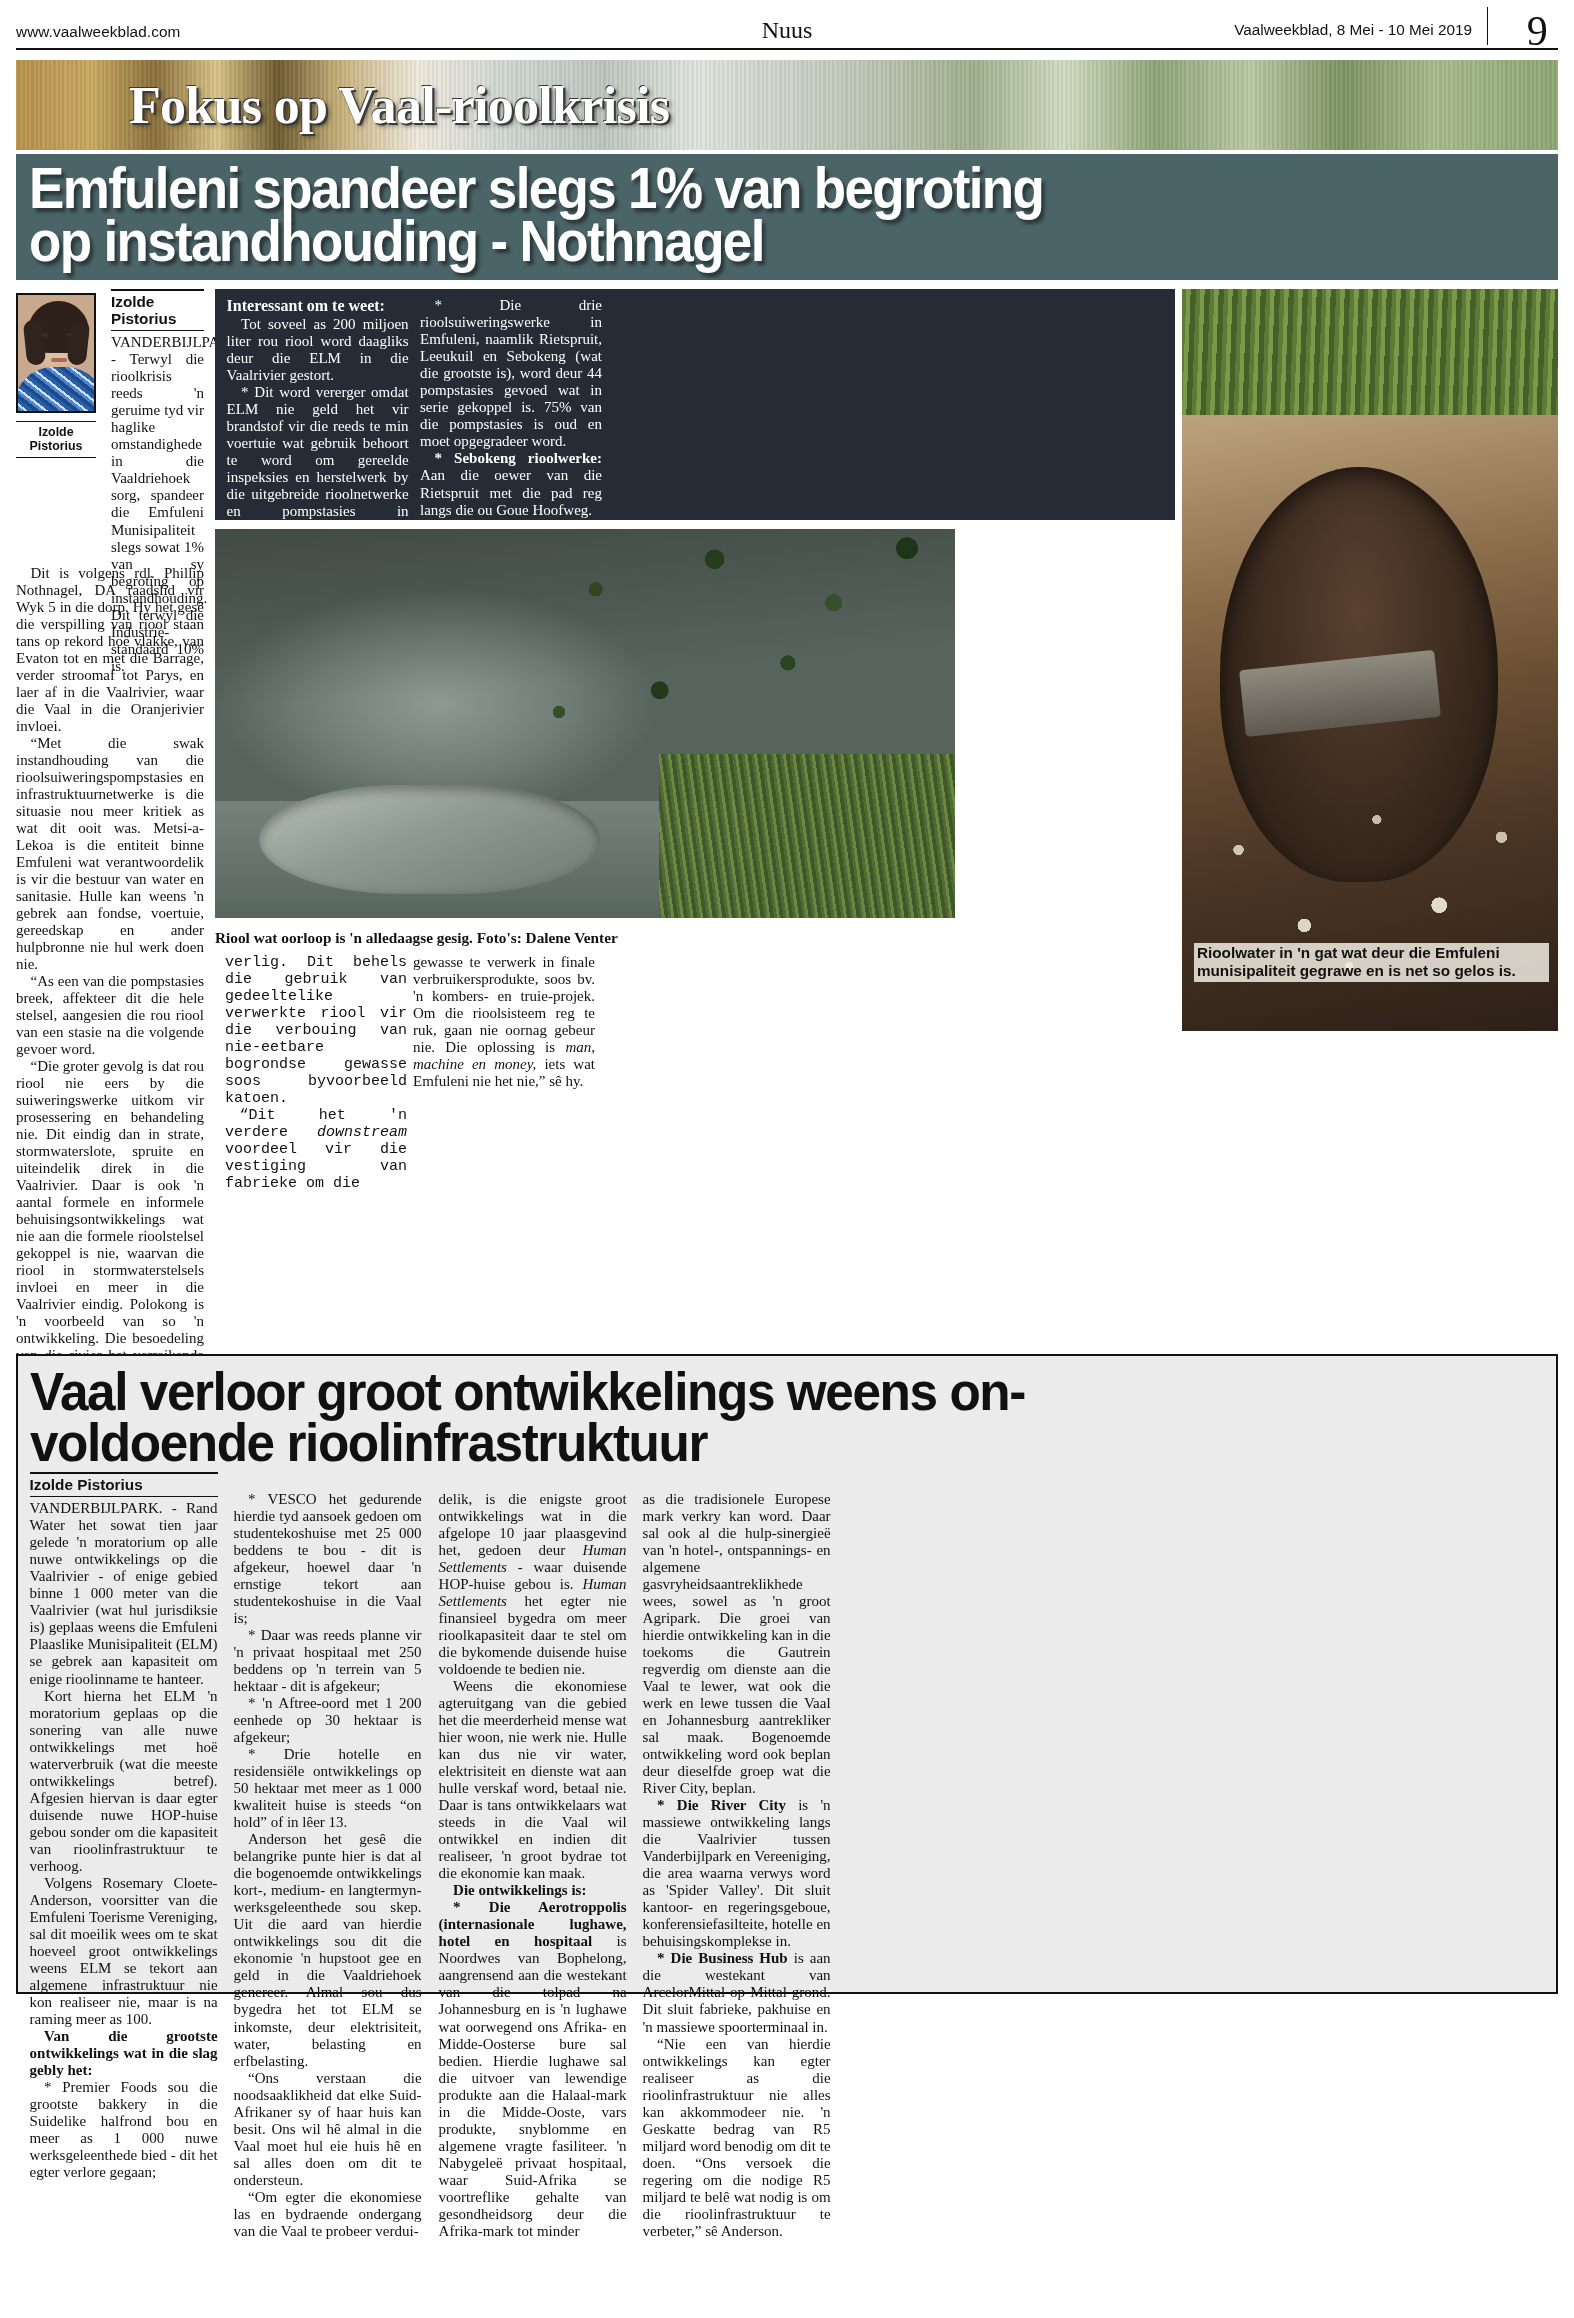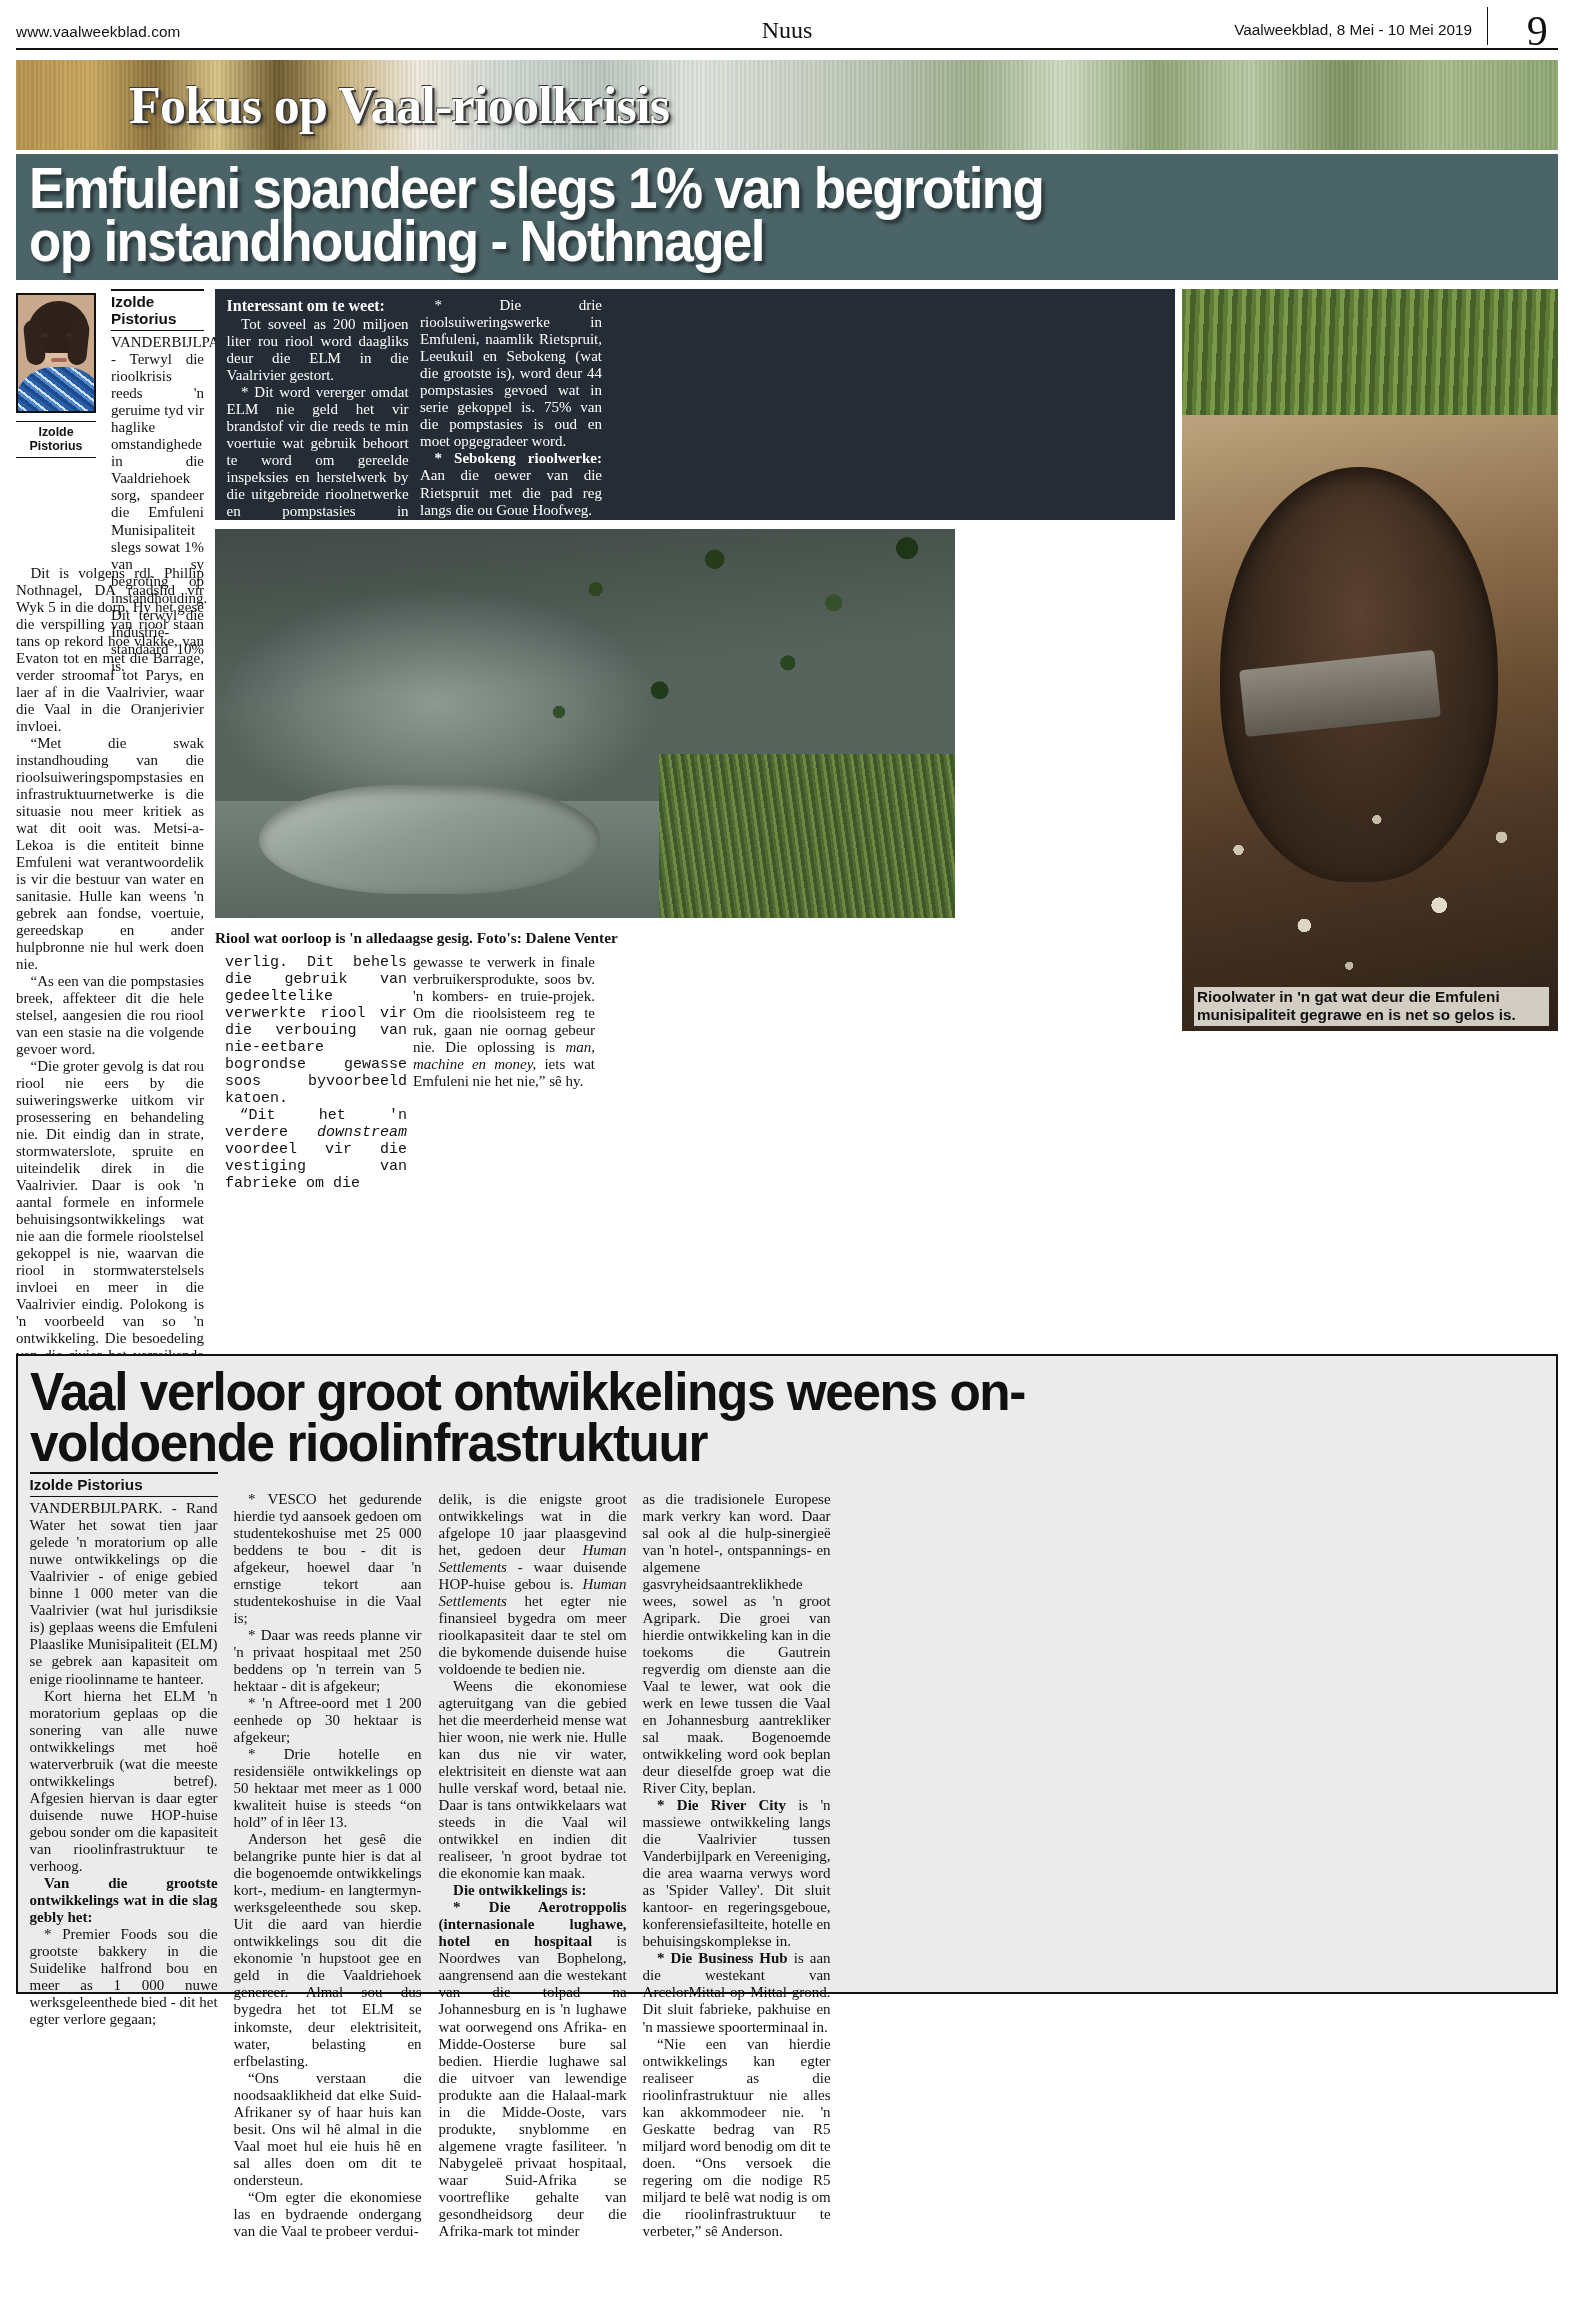--- a/index.html
+++ b/index.html
@@ -233,21 +233,21 @@
       <div class="grass"></div>
     </div>
     <div class="capA" style="left:199px; top:640px;">Riool wat oorloop is 'n alledaagse gesig. Foto's: Dalene Venter</div>
 
     <div class="photo photoB" style="left:1166px; top:0; width:376px; height:742px;">
       <div class="topveg"></div>
       <div class="pit"></div>
       <div class="pipe2"></div>
       <div class="rubble"></div>
     </div>
-    <div class="capB" style="left:1178px; top:654px; width:355px;margin-top:44px;">Rioolwater in 'n gat wat deur die Emfuleni munisipaliteit gegrawe en is net so gelos is.</div>
+    <div class="capB" style="left:1178px; top:654px; width:355px;">Rioolwater in 'n gat wat deur die Emfuleni munisipaliteit gegrawe en is net so gelos is.</div>
 
     <div class="col" style="left:209px; top:665px; width:182px;font-family:Liberation Mono, monospace;">
       <p class="noind">verlig.  Dit behels die gebruik van gedeeltelike verwerkte riool vir die verbouing van nie-eetbare bogrondse gewasse soos byvoorbeeld katoen.</p>
       <p><span>“Dit het 'n verdere </span><i>downstream</i><span> voordeel vir die vestiging van fabrieke om die</span></p>
     </div>
     <div class="col" style="left:397px; top:665px; width:182px;">
       <p class="noind"><span>gewasse te verwerk in finale verbruikersprodukte, soos bv. 'n kombers- en truie-projek. Om die rioolsisteem reg te ruk, gaan nie oornag gebeur nie. Die oplossing is </span><i>man, machine en money,</i><span> iets wat Emfuleni nie het nie,” sê hy.</span></p>
     </div>
   </div>
 
@@ -256,20 +256,21 @@
       <span>Vaal verloor groot ontwikkelings weens on-</span>
       <span>voldoende rioolinfrastruktuur</span>
     </h2>
 
     <div class="cols">
 
       <div class="col" style="left:0; top:0; width:188px;">
         <div class="byline">Izolde Pistorius</div>
         <p class="noind">VANDERBIJLPARK. - Rand Water het sowat tien jaar gelede 'n moratorium op alle nuwe ontwikkelings op die Vaalrivier - of enige gebied binne 1 000 meter van die Vaalrivier (wat hul jurisdiksie is) geplaas weens die Emfuleni Plaaslike Munisipaliteit (ELM) se gebrek aan kapasiteit om enige rioolinname te hanteer.</p>
         <p>Kort hierna het ELM 'n moratorium geplaas op die sonering van alle nuwe ontwikkelings met hoë waterverbruik (wat die meeste ontwikkelings betref). Afgesien hiervan is daar egter duisende nuwe  HOP-huise gebou sonder om die kapasiteit van rioolinfrastruktuur te verhoog.</p>
+        <p>Volgens Rosemary Cloete-Anderson, voorsitter van die Emfuleni Toerisme Vereniging, sal dit moeilik wees om te skat hoeveel groot ontwikkelings weens ELM se tekort aan algemene infrastruktuur nie kon realiseer nie, maar is na raming meer as 100.</p>
         <p class="sub">Van die grootste ontwikkelings wat in die slag gebly het:</p>
         <p>* Premier Foods sou die grootste bakkery in die Suidelike halfrond bou en meer as 1 000 nuwe werksgeleenthede bied - dit het egter verlore gegaan;</p>
       </div>
 
       <div class="col" style="left:204px; top:19px; width:188px;">
         <p>* VESCO het gedurende hierdie tyd aansoek gedoen om studentekoshuise met 25 000 beddens te bou - dit is afgekeur, hoewel daar 'n ernstige tekort aan studentekoshuise in die Vaal is;</p>
         <p>* Daar was reeds planne vir 'n privaat hospitaal met 250 beddens op 'n terrein van 5 hektaar - dit is afgekeur;</p>
         <p>* 'n Aftree-oord met 1 200 eenhede op 30 hektaar is afgekeur;</p>
         <p>* Drie hotelle en residensiële ontwikkelings op 50 hektaar met meer as 1 000 kwaliteit huise is steeds “on hold” of in lêer 13.</p>
         <p>Anderson het gesê die belangrike punte hier is dat al die bogenoemde ontwikkelings kort-, medium- en langtermyn-werksgeleenthede sou skep. Uit die aard van hierdie ontwikkelings sou dit die ekonomie 'n hupstoot gee en geld in die Vaaldriehoek genereer. Almal sou dus bygedra het tot ELM se inkomste, deur elektrisiteit, water, belasting en erfbelasting.</p>

